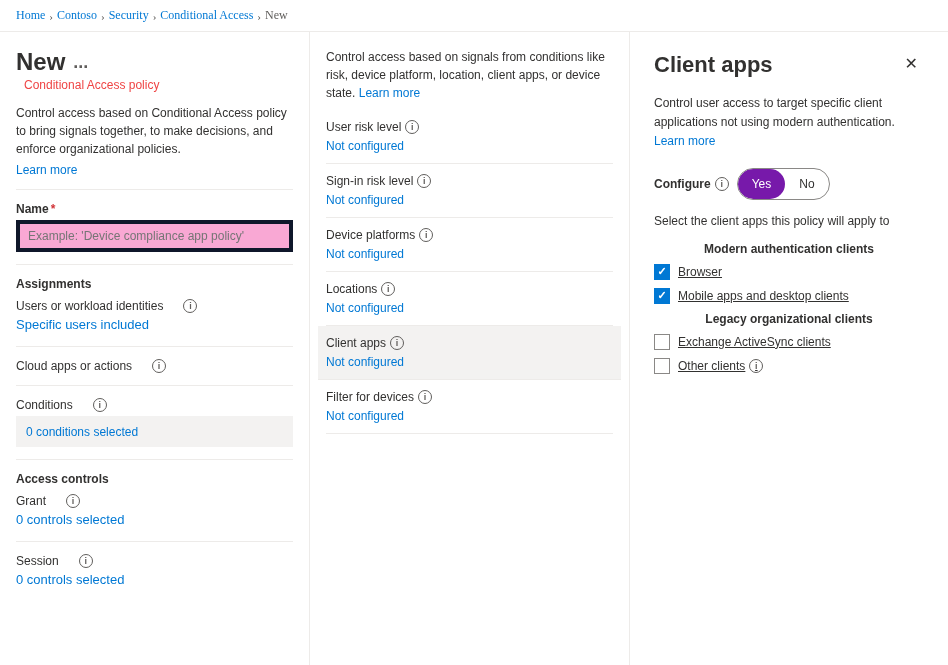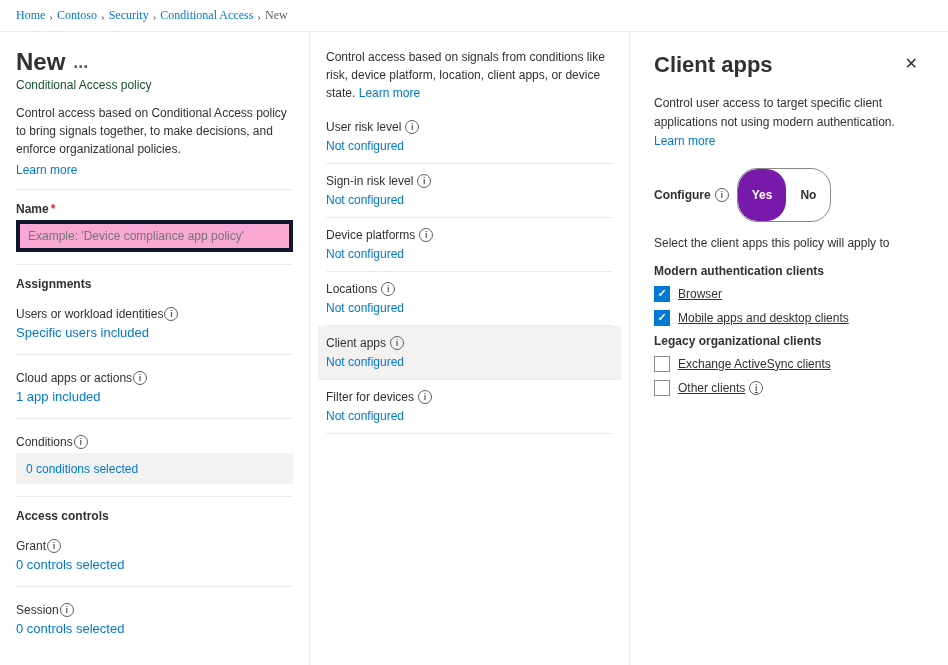--- a/index.html
+++ b/index.html
@@ -63,23 +63,24 @@
       align-items: center;
       gap: 8px;
     }
     .page-title .ellipsis {
       font-size: 18px;
       color: #605e5c;
       cursor: pointer;
     }
     .page-subtitle {
       font-size: 12px;
-      color: #14532d;
+      color: #ef4444;
       margin-top: 2px;
       margin-bottom: 12px;
+      margin-left: 8px;
     }
 
     .description-text {
       font-size: 12px;
       color: #323130;
       line-height: 1.5;
       margin-bottom: 4px;
     }
     .learn-more-link {
       color: #0078d4;
@@ -122,22 +123,21 @@
       margin-bottom: 8px;
       margin-top: 4px;
     }
 
     .subsection-label {
       font-size: 12px;
       color: #323130;
       margin-bottom: 2px;
       display: flex;
       align-items: flex-end;
-      gap: 1px;
-      margin-top: 16px;
+      gap: 20px;
     }
 
     .link-value {
       color: #0078d4;
       font-size: 13px;
       cursor: pointer;
       padding: 2px 0;
       display: block;
     }
 
@@ -260,47 +260,47 @@
     }
 
     
     .toggle-group {
       display: flex;
       border: 1px solid #8a8886;
       border-radius: 20px;
       overflow: hidden;
     }
     .toggle-btn {
-      padding: 19px 14px;
+      padding: 8px 14px;
       font-size: 12px;
       cursor: pointer;
       border: none;
       background: transparent;
       color: #323130;
-      font-weight: bold;
     }
     .toggle-btn.active {
       background: #7719aa;
       color: #fff;
       border-radius: 20px;
     }
 
     .select-desc {
       font-size: 12px;
       color: #323130;
       margin-bottom: 12px;
       line-height: 1.5;
     }
 
     .auth-section-title {
       font-size: 12px;
       font-weight: 600;
       color: #323130;
       margin-bottom: 8px;
       margin-top: 8px;
+      text-align: center;
     }
 
     .checkbox-row {
       display: flex;
       align-items: center;
       gap: 8px;
       margin-bottom: 8px;
     }
     .checkbox-box {
       width: 16px;
@@ -375,21 +375,20 @@
       <span class="info-icon">i</span>
     </div>
     <a class="link-value">Specific users included</a>
 
     <hr class="section-divider">
 
     <div class="subsection-label">
       <span>Cloud apps or actions</span>
       <span class="info-icon">i</span>
     </div>
-    <a class="link-value">1 app included</a>
 
     <hr class="section-divider">
 
     <div class="subsection-label">
       <span>Conditions</span>
       <span class="info-icon">i</span>
     </div>
     <div class="conditions-block">
       <a class="conditions-label">0 conditions selected</a>
     </div>

